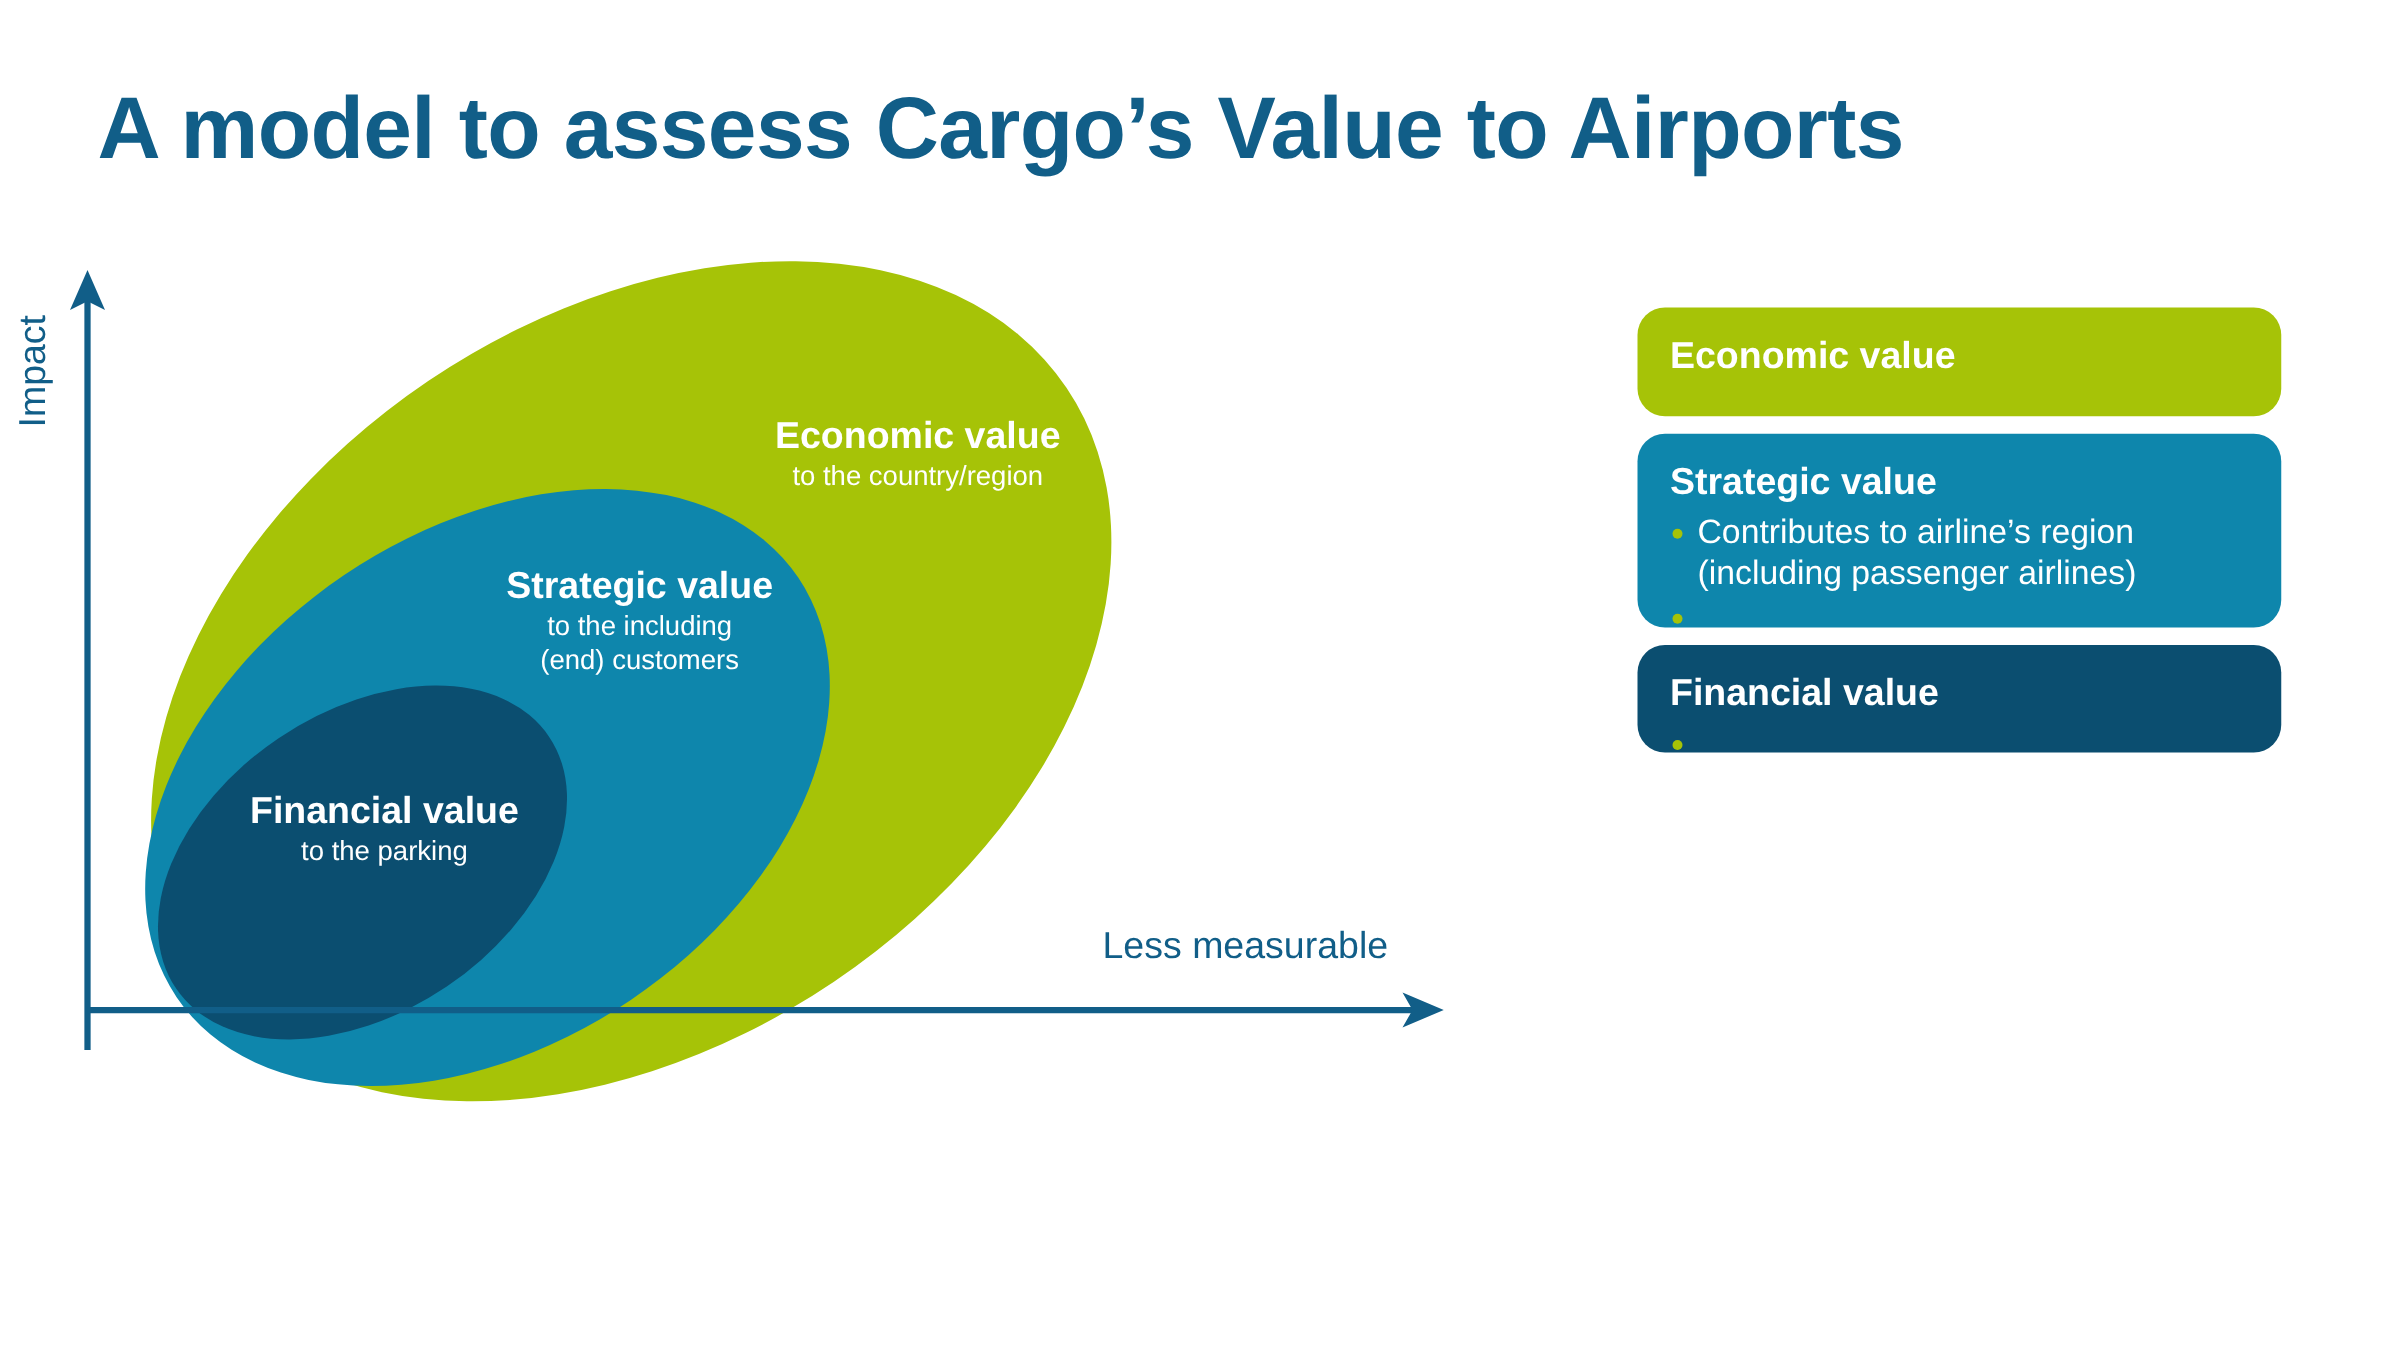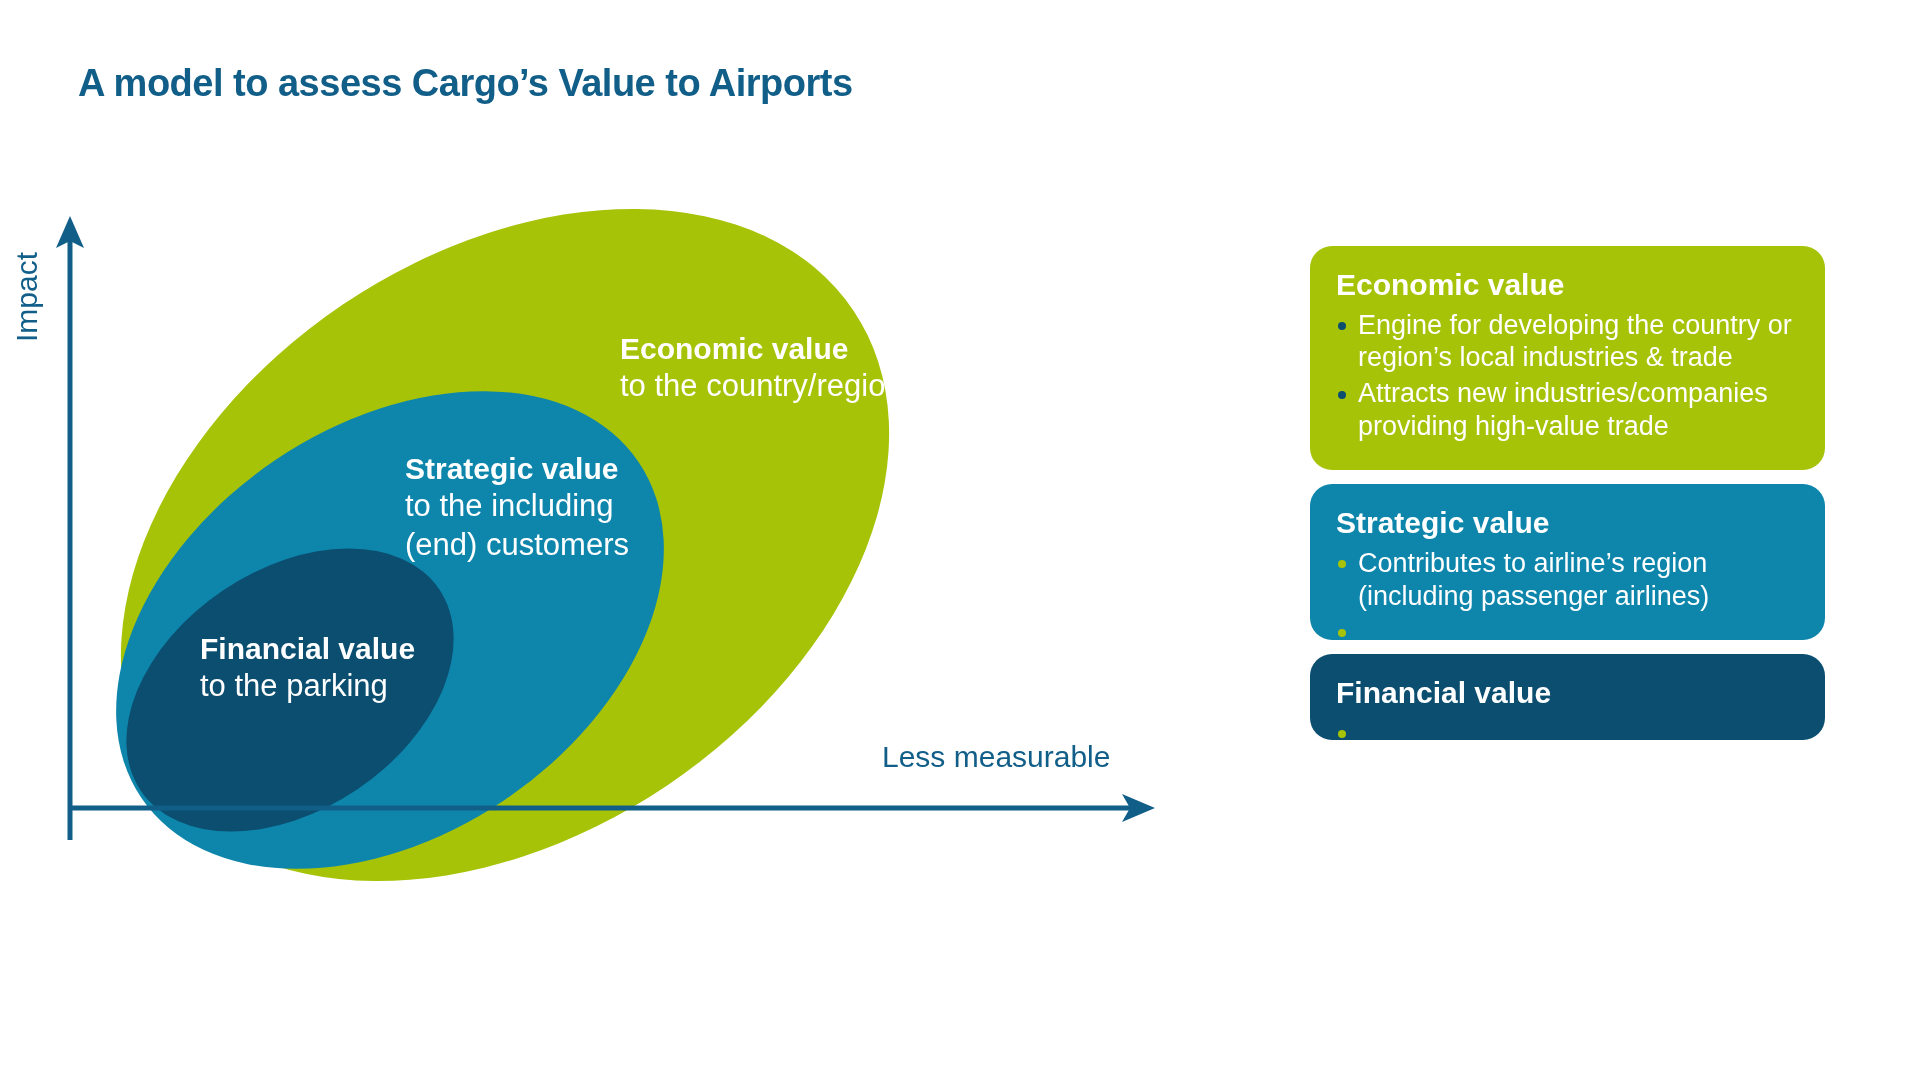--- a/index.html
+++ b/index.html
@@ -13,21 +13,21 @@
     font-family: "Liberation Sans", sans-serif;
     overflow: hidden;
     position: relative;
   }
 
   
   #page-title {
     position: absolute;
     left: 78px;
     top: 62px;
-    font-size: 38px;
+    font-size: 70px;
     font-weight: bold;
     color: #115E88;
     letter-spacing: -0.5px;
     white-space: nowrap;
   }
 
   
   #diagram {
     position: absolute;
     left: 0px;
@@ -63,23 +63,24 @@
     color: #ffffff;
     line-height: 1.24;
     white-space: nowrap;
   }
   .ellipse-label .el-title {
     font-size: 30px;
     font-weight: bold;
     display: block;
   }
   .ellipse-label .el-sub {
-    font-size: 31px;
+    font-size: 22px;
     font-weight: normal;
     display: block;
+    text-align: center;
   }
   #label-economic { left: 620px; top: 130px; }
   #label-strategic { left: 405px; top: 250px; }
   #label-financial { left: 200px; top: 430px; }
 
   
   #cards {
     position: absolute;
     left: 1310px;
     top: 246px;
@@ -167,24 +168,20 @@
     <span class="el-title">Financial value</span>
     <span class="el-sub">to the parking</span>
   </div>
 
 </div>
 
 <div id="cards">
 
   <div class="card card-green">
     <div class="card-title">Economic value</div>
-    <ul class="card-list">
-      <li><span class="bullet"></span><span>Engine for developing the country or region’s local industries &amp; trade</span></li>
-      <li><span class="bullet"></span><span>Attracts new industries/companies providing high-value trade</span></li>
-    </ul>
   </div>
 
   <div class="card card-teal">
     <div class="card-title">Strategic value</div>
     <ul class="card-list">
       <li><span class="bullet"></span><span>Contributes to airline’s region (including passenger airlines)</span></li>
       <li><span class="bullet"></span></li>
     </ul>
   </div>
 

